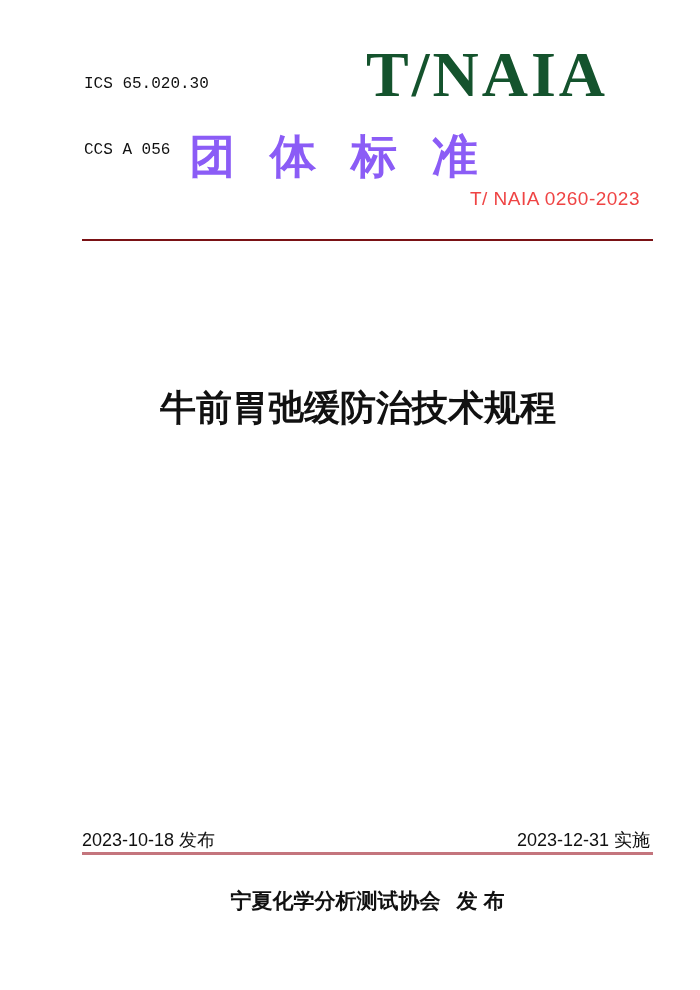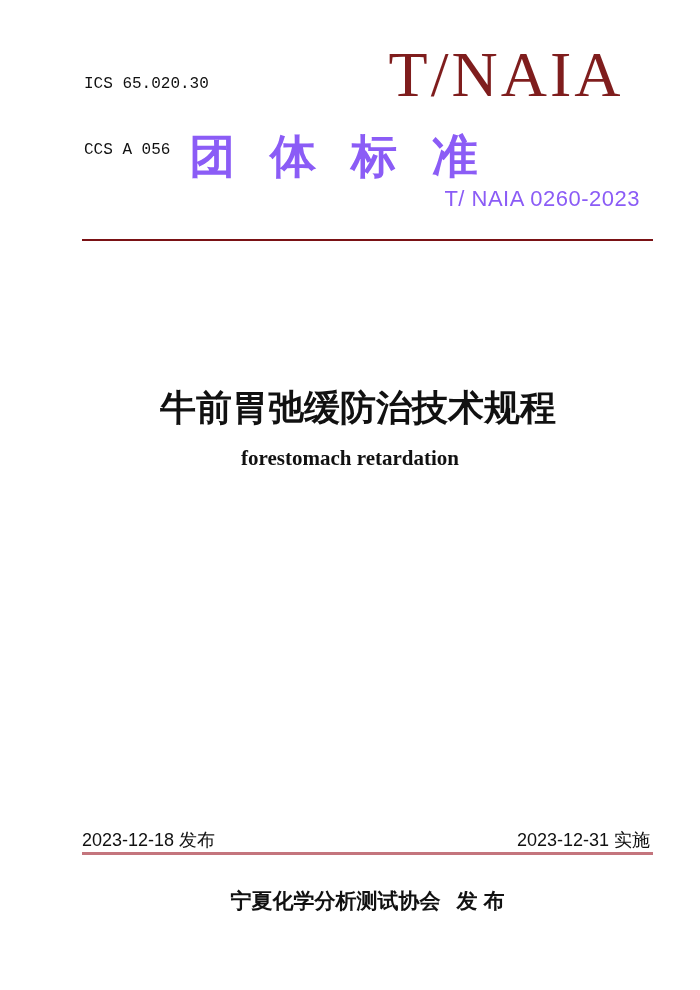--- a/index.html
+++ b/index.html
@@ -26,29 +26,29 @@
     font-weight: 400;
     font-size: 16px;
     line-height: 22px;
     color: #111;
     white-space: pre;
   }
 
   
   .logo {
     position: absolute;
-    left: 376px;
+    left: 357px;
     top: 44px;
     width: 260px;
     font-family: "Liberation Serif", serif;
-    font-weight: 400;
+    font-weight: 700;
     font-size: 64px;
     line-height: 62px;
     letter-spacing: 3px;
-    color: #7f1d1d;
+    color: #14532d;
     text-align: center;
     white-space: nowrap;
   }
 
   
   .doc-type {
     position: absolute;
     left: 0;
     top: 128px;
     width: 668px;
@@ -60,24 +60,24 @@
     letter-spacing: 1px;
     color: #8b5cf6;
     white-space: nowrap;
   }
 
   
   .std-no {
     position: absolute;
     right: 60px;
     top: 187px;
-    font-size: 22px;
+    font-size: 19px;
     line-height: 24px;
     letter-spacing: 0.5px;
-    color: #8b5cf6;
+    color: #ef4444;
     white-space: nowrap;
   }
 
   .rule-top {
     position: absolute;
     left: 82px;
     top: 239px;
     width: 571px;
     height: 2px;
     background: #7a1215;
@@ -163,25 +163,24 @@
 
   <div class="doc-type">团 体 标 准</div>
 
   <div class="std-no">T/ NAIA 0260-2023</div>
 
   <div class="rule-top"></div>
 
   <div class="title-zh">牛前胃弛缓防治技术规程</div>
 
   <div class="title-en">
-    <div>forestomach retardation</div>
   </div>
 
   <div class="dates-row">
-    <span>2023-12-18 发布</span>
+    <span>2023-10-18 发布</span>
     <span>2023-12-31 实施</span>
   </div>
 
   <div class="rule-bottom"></div>
 
   <div class="publisher-row">
     <span>宁夏化学分析测试协会</span>
     <span class="publish-action">发 布</span>
   </div>
 

